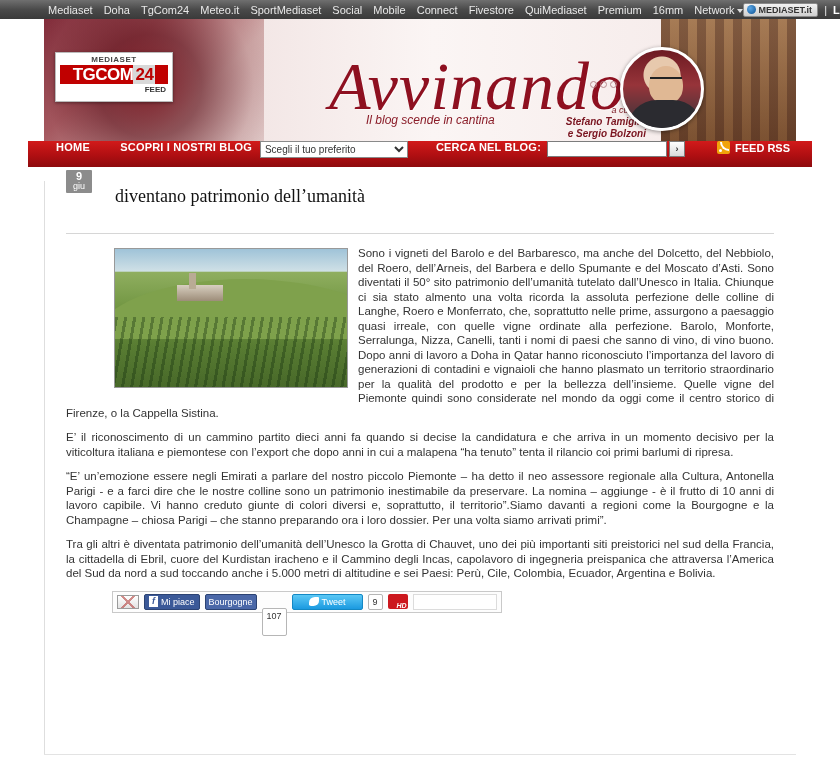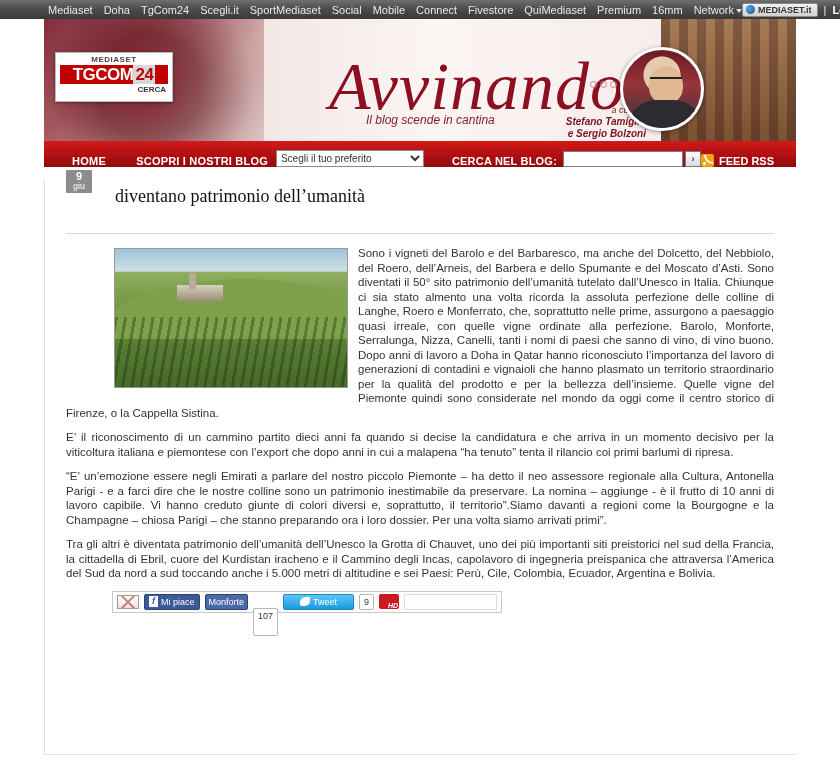--- a/index.html
+++ b/index.html
@@ -135,23 +135,23 @@
     background:#2b2b30; border-radius: 30px 30px 0 0;
   }
   .header-deco-circles { position:absolute; right: 176px; top: 58px; }
   .header-deco-circles i {
     display:inline-block; width:7px;height:7px;border-radius:50%;
     border:1px solid #b98b90; margin-right:3px;
   }
 
   
   .redbar {
-    margin: 0 44px; height: 26px;
+    margin: 0 28px; height: 26px;
     background: linear-gradient(to bottom, #d21a1a 0%, #b00f12 55%, #8e0b0e 100%);
-    display: flex; align-items: flex-end;
+    display: flex; align-items: flex-start;
     color: #fff; font-size: 11px; font-weight: bold;
     padding: 0 8px;
     position: relative;
   }
   .redbar a { color:#fff; text-decoration:none; }
   .redbar .home { margin-left: 20px; margin-right: 30px; letter-spacing: .3px; }
   .redbar .scopri { margin-right: 8px; letter-spacing: .2px; }
   .redbar select {
     font-size: 10px; height: 17px; width: 148px;
     border: 1px solid #8a8a8a; background:#fff; color:#333;
@@ -276,21 +276,21 @@
 </head>
 <body>
 
 <div id="page">
 
   <div class="topbar">
     <div class="nav">
       <a href="#">Mediaset</a>
       <a href="#">Doha</a>
       <a href="#">TgCom24</a>
-      <a href="#">Scegli.it</a>
+      <a href="#">Meteo.it</a>
       <a href="#">SportMediaset</a>
       <a href="#">Social</a>
       <a href="#">Mobile</a>
       <a href="#">Connect</a>
       <a href="#">Fivestore</a>
       <a href="#">QuiMediaset</a>
       <a href="#">Premium</a>
       <a href="#">16mm</a>
       <span><a href="#">Network</a><i class="caret-down"></i></span>
     </div>
@@ -308,21 +308,21 @@
   <div class="header">
     <div class="photo-left"></div>
     <div class="photo-mid"></div>
     <div class="photo-right"></div>
 
     <div class="logo-box">
       <div class="ms">MEDIASET</div>
       <div class="tg">
         <span>TGCOM</span><span class="num">24</span>
       </div>
-      <div class="blog">CERCA</div>
+      <div class="blog">FEED</div>
     </div>
 
     <div class="brand-title">Avvinando</div>
     <div class="brand-sub">Il blog scende in cantina</div>
 
     <div class="header-deco-circles"><i></i><i></i><i></i></div>
 
     <div class="brand-credit">
       <div>a cura di</div>
       <b>Stefano Tamiglio</b><br>
@@ -377,21 +377,21 @@
       <p>Tra gli altri è diventata patrimonio dell’umanità dell’Unesco la Grotta di Chauvet, uno dei più importanti siti preistorici nel sud della Francia, la cittadella di Ebril, cuore del Kurdistan iracheno e il Cammino degli Incas, capolavoro di ingegneria preispanica che attraversa l’America del Sud da nord a sud toccando anche i 5.000 metri di altitudine e sei Paesi: Perù, Cile, Colombia, Ecuador, Argentina e Bolivia.</p>
     </div>
 
     <div class="sharebar">
       <span class="mail-icon"></span>
       <span class="fb-like">
         <i class="f">f</i>
         <span>Mi piace</span>
       </span>
       <span class="fb-share">
-        <span>Monforte</span>
+        <span>Bourgogne</span>
       </span>
       <span class="fb-count">107</span>
       <span class="tw-btn">
         <i class="tw-bird"></i>
         <span>Tweet</span>
       </span>
       <span class="tw-count">9</span>
       <span class="yt-btn">
         <i class="hd">HD</i>
       </span>

